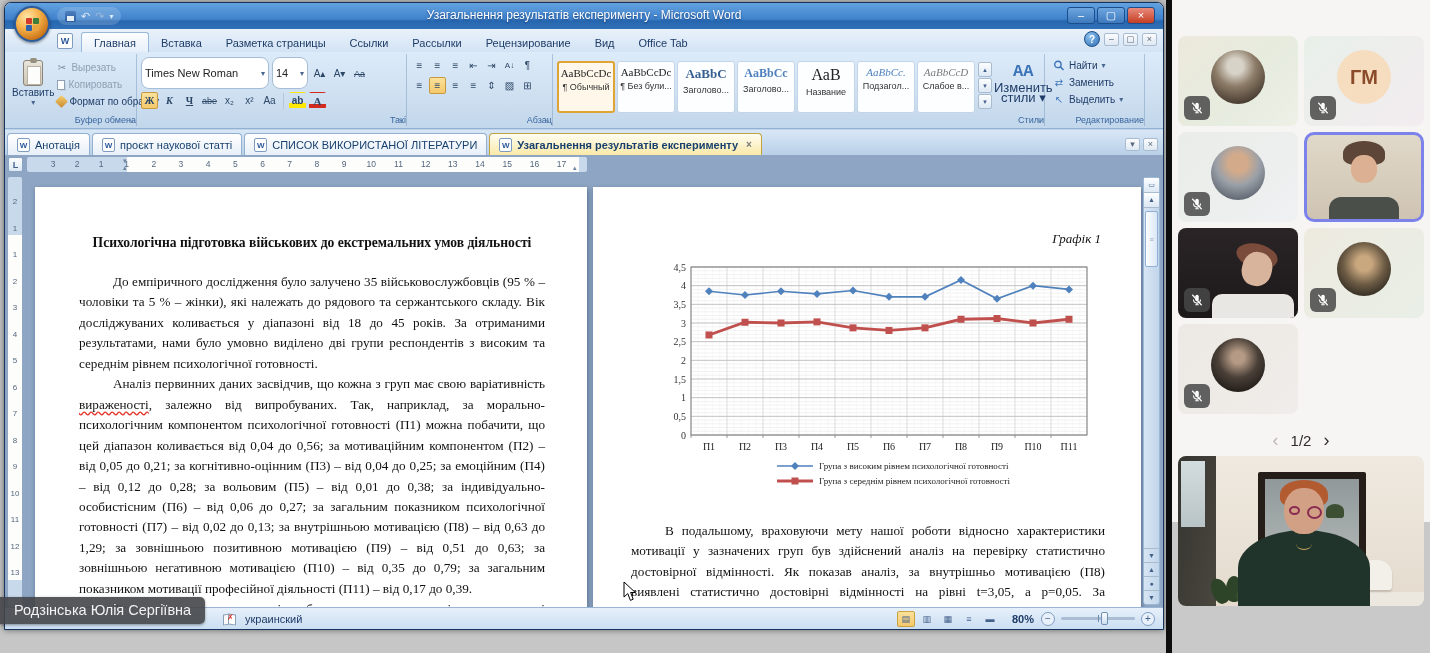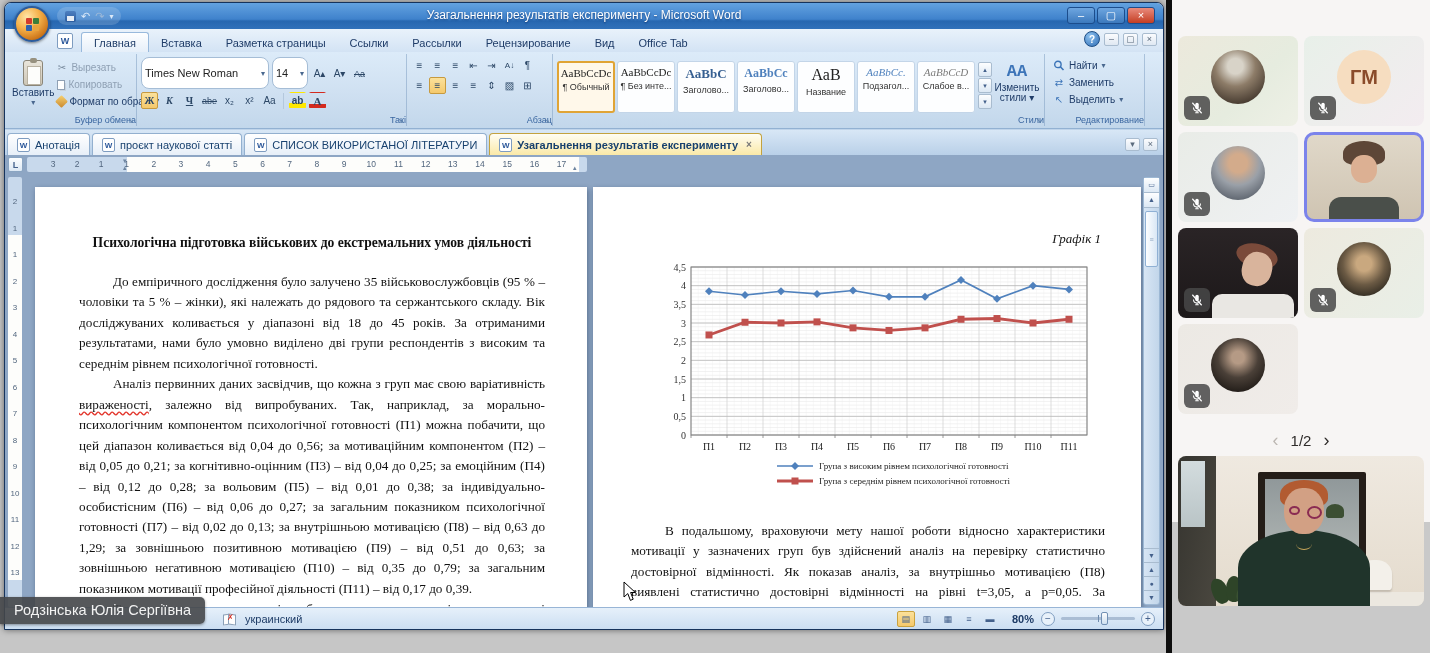--- a/index.html
+++ b/index.html
@@ -96,21 +96,21 @@
   .sp4 { font-weight:bold; color:#4f81bd; font-size:12px; }
   .sp5 { font-size:16px; }
   .sp6 { font-style:italic; color:#4f81bd; }
   .sp7 { font-style:italic; color:#7b7b7b; }
   .slab { font-size:9px; color:#333; margin-top:3px; white-space:nowrap; }
   .scroll3 { display:flex; flex-direction:column; gap:1px; margin:5px 2px 0 3px; }
   .s3b { width:14px; height:15px; font-size:7px; color:#44618c; text-align:center; line-height:14px;
     background:linear-gradient(#fdfeff,#dce8f4); border:1px solid #a9bccf; border-radius:2px; }
   .chgstyles { width:64px; text-align:center; padding-top:6px; }
   .chgico { font-size:17px; font-weight:bold; color:#3c74b8; font-family:Liberation Mono, monospace; line-height:18px; }
-  .chglab { font-size:10px; color:#1f3c68; line-height:10px; margin-top:2px; }
+  .chglab { font-size:13px; color:#1f3c68; line-height:10px; margin-top:2px; }
 
   .g-edit { width:100px; padding-left:8px; }
   .editrow { display:flex; align-items:center; gap:4px; height:17px; font-size:10px; color:#1f3c68; white-space:nowrap; }
   .eico { width:12px; font-size:10px; color:#3c74b8; text-align:center; }
 
   .doctabs { position:absolute; left:0; top:127px; right:0; height:25px;
     background:linear-gradient(#d8e7f6,#b9d0e8); display:flex; align-items:flex-end; padding:0 2px; }
   .dtab { display:flex; align-items:center; gap:5px; height:22px; padding:0 9px; margin-right:2px;
     background:linear-gradient(#ffffff,#e7eff8); border:1px solid #93b0cf; border-bottom:none;
     border-radius:4px 4px 0 0; font-size:11px; color:#17406e; white-space:nowrap; }
@@ -361,21 +361,21 @@
         </div>
 
         <div class="rgroup g-styles">
           <div class="stylecells">
             <div class="scell sel">
               <div class="sprev">AaBbCcDc</div>
               <div class="slab">¶ Обычный</div>
             </div>
             <div class="scell">
               <div class="sprev">AaBbCcDc</div>
-              <div class="slab">¶ Без инте...</div>
+              <div class="slab">¶ Без були...</div>
             </div>
             <div class="scell">
               <div class="sprev sp3">AaBbC</div>
               <div class="slab">Заголово...</div>
             </div>
             <div class="scell">
               <div class="sprev sp4">AaBbCc</div>
               <div class="slab">Заголово...</div>
             </div>
             <div class="scell">

